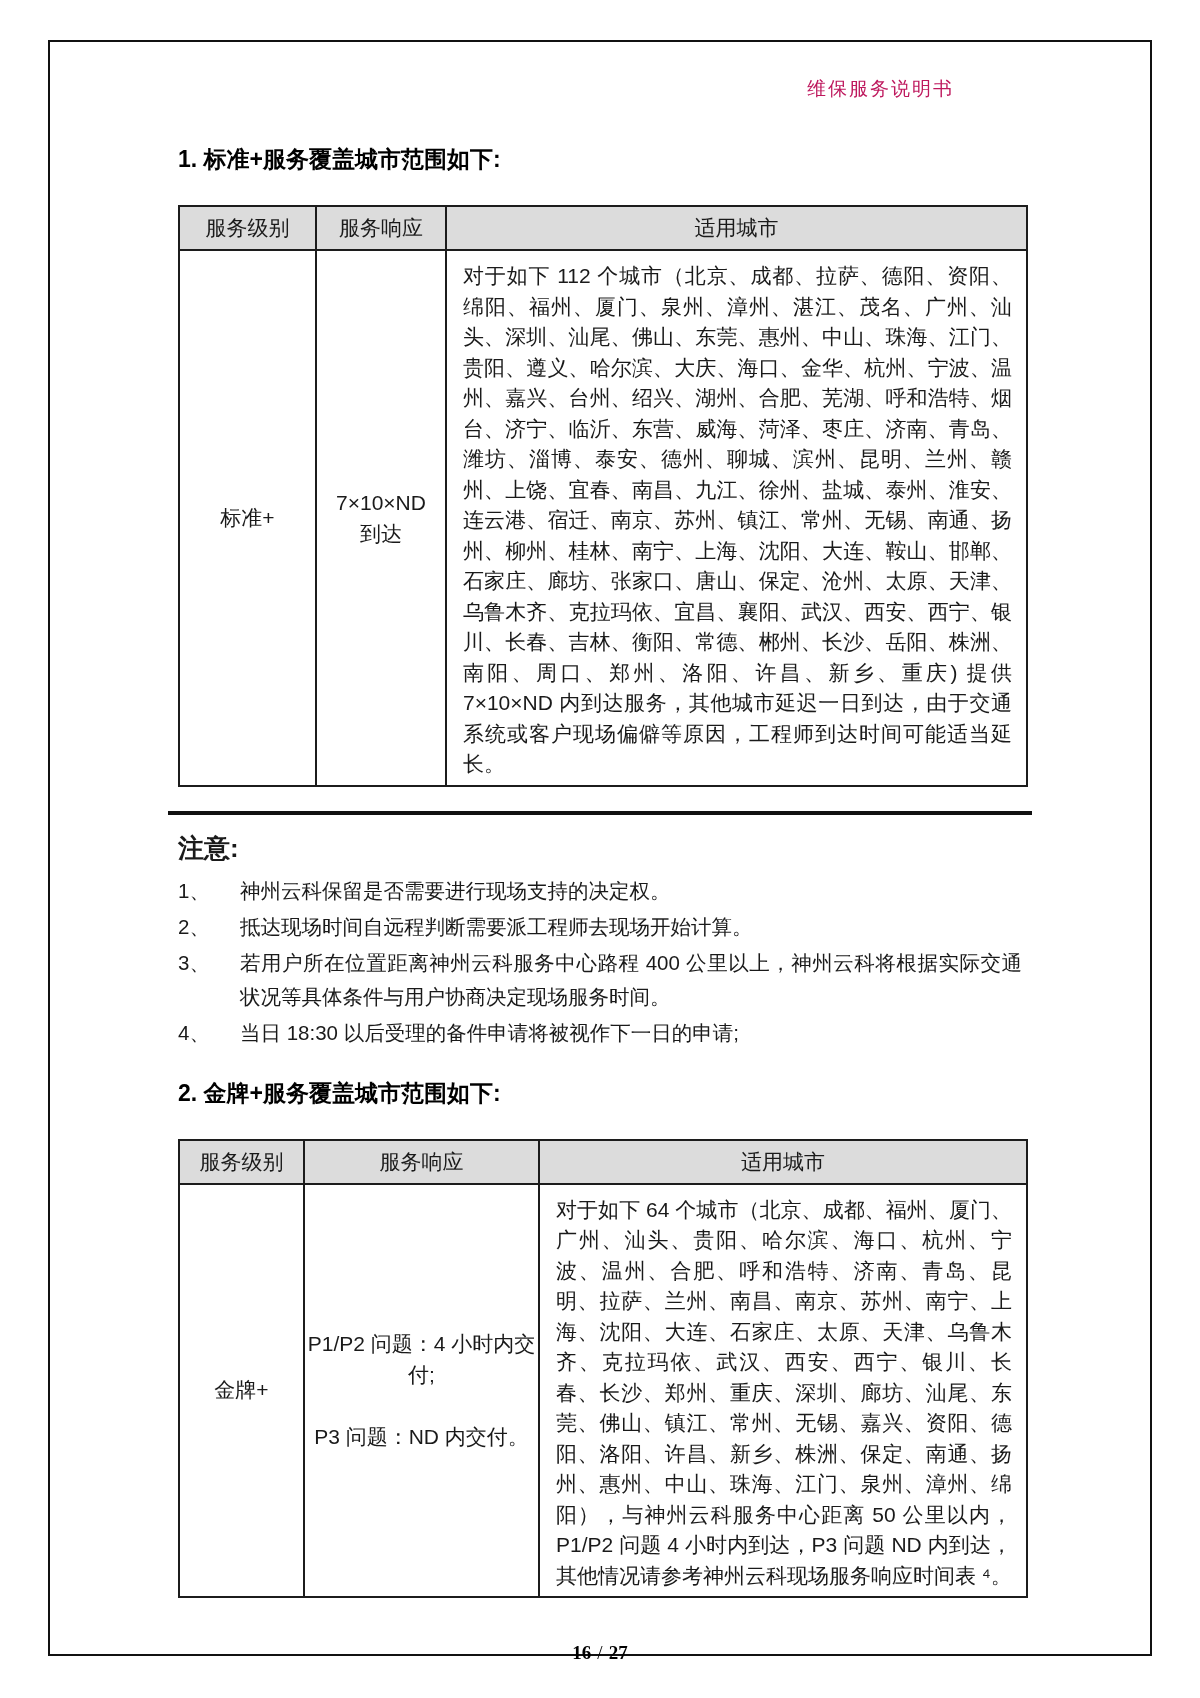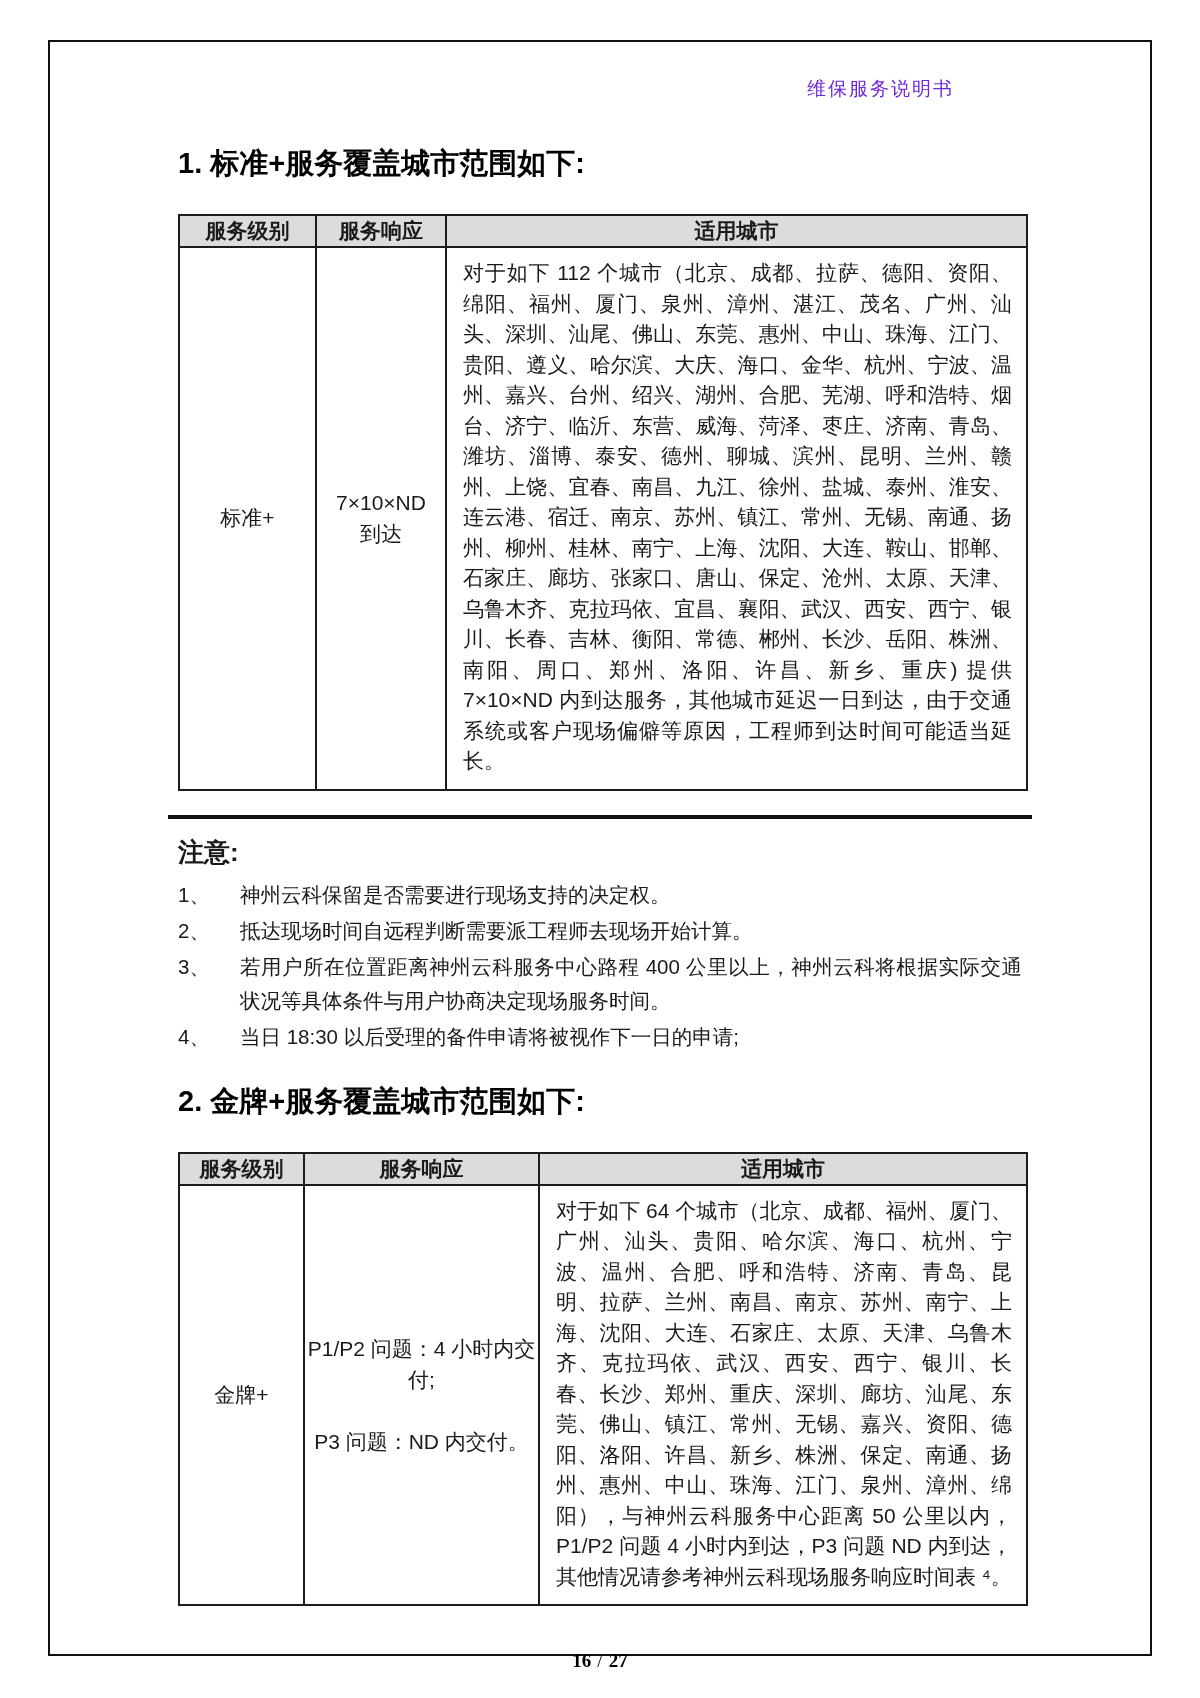--- a/index.html
+++ b/index.html
@@ -21,60 +21,60 @@
     position:absolute;
     top:42px;left:50px;right:50px;bottom:44px;
     padding:34px 128px 0 128px;
     box-sizing:border-box;
   }
   .doc-title{
     text-align:right;
     padding-right:68px;
     font-family:"Liberation Serif","DejaVu Serif",serif;
     font-size:19px;
-    color:#6d28d9;
+    color:#be185d;
     letter-spacing:2px;
   }
   .section-title{
-    font-size:29px;
+    font-size:23px;
     font-weight:bold;
     color:#000000;
     margin-top:42px;
   }
   .section-title.second{
     margin-top:28px;
   }
   table.svc{
     border-collapse:collapse;
     width:848px;
     margin-top:30px;
     table-layout:fixed;
   }
   table.svc td,table.svc th{
     border:2px solid #1c1c1c;
     box-sizing:border-box;
   }
   table.svc th{
     background:#dcdcdc;
     font-size:21px;
-    font-weight:bold;
-    height:32px;
+    font-weight:normal;
+    height:44px;
     text-align:center;
     vertical-align:middle;
     border-bottom-width:2px;
   }
   table.svc td{
     vertical-align:middle;
     font-size:21px;
   }
   .cell-center{
     text-align:center;
   }
   .cities-cell{
-    padding:10px 14px 12px 16px;
+    padding:10px 14px 5px 16px;
     text-align:justify;
     text-justify:inter-ideograph;
     line-height:30.5px;
     vertical-align:top;
   }
   .t1-c1{width:137px;}
   .t1-c2{width:130px;}
   .t1-c3{width:581px;}
   .t2-c1{width:125px;}
   .t2-c2{width:235px;}

